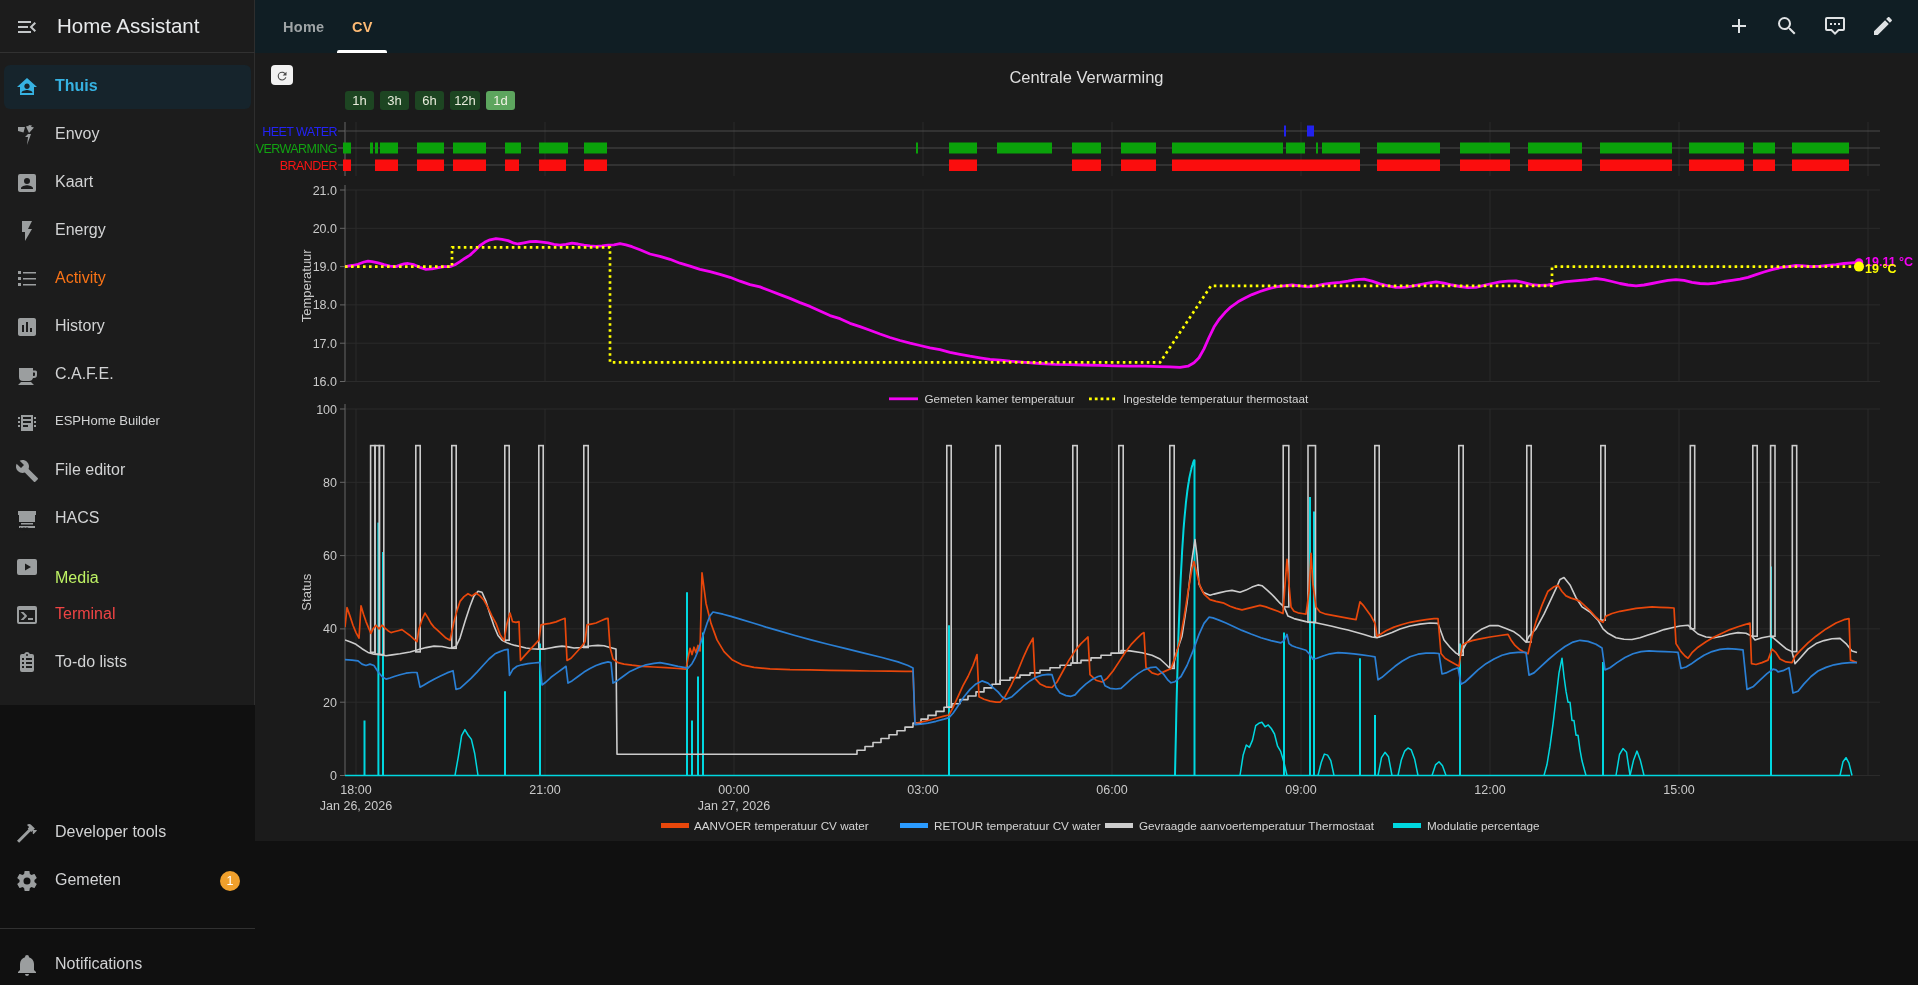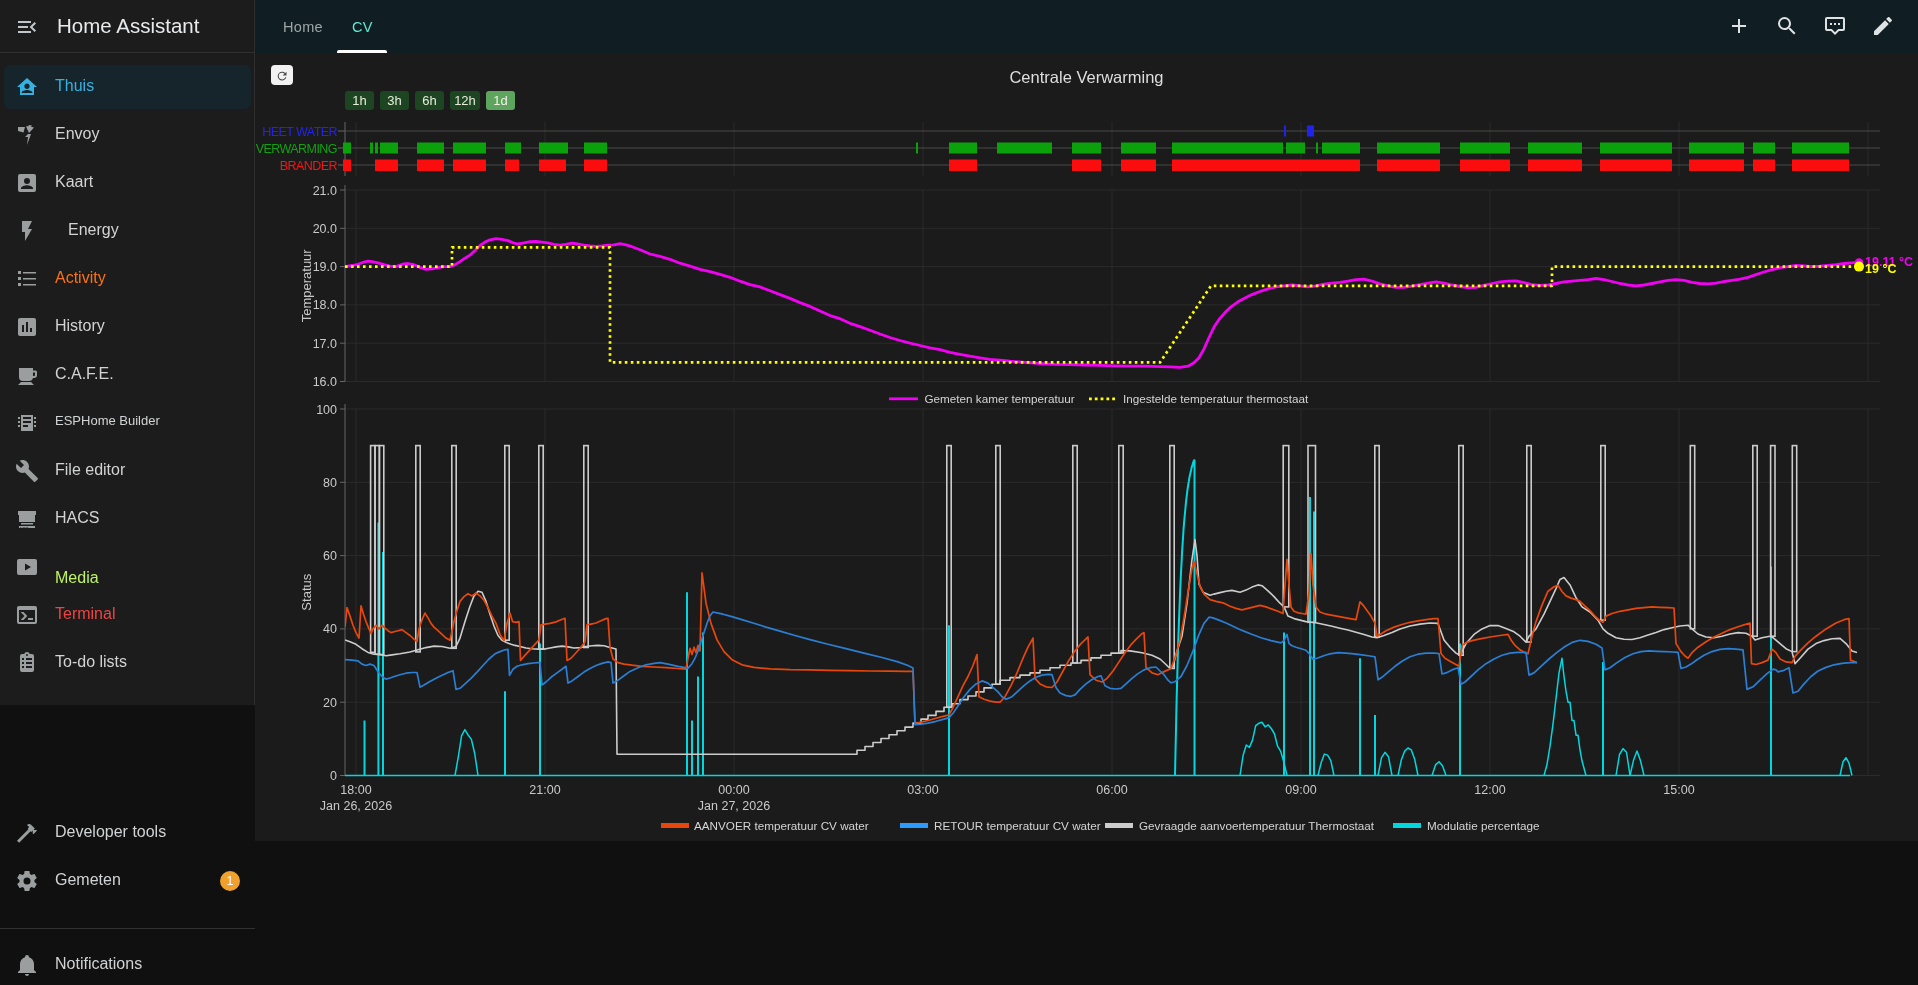--- a/index.html
+++ b/index.html
@@ -229,22 +229,22 @@
 <rect x="380.0" y="91.0" width="29.0" height="19.0" fill="#1d4522" rx="3"></rect>
 <text x="394.5" y="104.5" font-size="13" fill="#e8ecdc" text-anchor="middle" font-weight="500">3h</text>
 <rect x="415.0" y="91.0" width="29.0" height="19.0" fill="#1d4522" rx="3"></rect>
 <text x="429.5" y="104.5" font-size="13" fill="#e8ecdc" text-anchor="middle" font-weight="500">6h</text>
 <rect x="450.0" y="91.0" width="30.0" height="19.0" fill="#1d4522" rx="3"></rect>
 <text x="465.0" y="104.5" font-size="13" fill="#e8ecdc" text-anchor="middle" font-weight="500">12h</text>
 <rect x="486.0" y="91.0" width="29.0" height="19.0" fill="#5da55e" rx="3"></rect>
 <text x="500.5" y="104.5" font-size="13" fill="#f2f2e4" text-anchor="middle" font-weight="500">1d</text>
 </svg>
 <div style="position:absolute;left:255px;top:0;width:1663px;height:53px;background:#101e24">
-<div style="position:absolute;left:28px;top:19px;font-size:14.5px;font-weight:400;color:#9fa4a6;letter-spacing:0.3px">Home</div>
-<div style="position:absolute;left:97px;top:19px;font-size:14.5px;font-weight:400;color:#5eead4;letter-spacing:0.3px">CV</div>
+<div style="position:absolute;left:28px;top:19px;font-size:14.5px;font-weight:700;color:#9fa4a6;letter-spacing:0.3px">Home</div>
+<div style="position:absolute;left:97px;top:19px;font-size:14.5px;font-weight:700;color:#fdba74;letter-spacing:0.3px">CV</div>
 <div style="position:absolute;left:82px;top:50px;width:50px;height:3px;background:#fff;border-radius:2px 2px 0 0"></div>
 <svg style="position:absolute;left:1472px;top:14px" width="24" height="24" viewBox="0 0 24 24">
       <path d="M19,13H13V19H11V13H5V11H11V5H13V11H19V13Z" fill="#dfe2e4"></path>
     </svg>
 <svg style="position:absolute;left:1520px;top:14px" width="24" height="24" viewBox="0 0 24 24">
       <path d="M9.5,3A6.5,6.5 0 0,1 16,9.5C16,11.11 15.41,12.59 14.44,13.73L14.71,14H15.5L20.5,19L19,20.5L14,15.5V14.71L13.73,14.44C12.59,15.41 11.11,16 9.5,16A6.5,6.5 0 0,1 3,9.5A6.5,6.5 0 0,1 9.5,3M9.5,5C7,5 5,7 5,9.5C5,12 7,14 9.5,14C12,14 14,12 14,9.5C14,7 12,5 9.5,5Z" fill="#dfe2e4"></path>
     </svg>
 <svg style="position:absolute;left:1568px;top:14px" width="24" height="24" viewBox="0 0 24 24">
       <path d="M4,3H20A2,2 0 0,1 22,5V15A2,2 0 0,1 20,17H16L12,21L8,17H4A2,2 0 0,1 2,15V5A2,2 0 0,1 4,3M4,5V15H8.83L12,18.17L15.17,15H20V5H4M7,9H9V11H7V9M11,9H13V11H11V9M15,9H17V11H15V9Z" fill="#dfe2e4"></path>
     </svg>
@@ -255,33 +255,33 @@
 <div style="position:absolute;left:0;top:0;width:255px;height:705px;background:#1c1c1c;border-right:1px solid #2e2e2e">
 <svg style="position:absolute;left:15px;top:15px" width="24" height="24" viewBox="0 0 24 24">
       <path d="M21,15.61L19.59,17L14.58,12L19.59,7L21,8.39L17.44,12L21,15.61M3,6H16V8H3V6M3,13V11H13V13H3M3,18V16H16V18H3" fill="#c3c6c8"></path>
     </svg>
 <div style="position:absolute;left:57px;top:14px;font-size:20.5px;color:#e8eaec">Home Assistant</div>
 <div style="position:absolute;left:0;top:52px;width:255px;height:1px;background:#313131"></div>
 <div style="position:absolute;left:4px;top:65px;width:247px;height:44px;background:#16242c;border-radius:6px"></div>
 <svg style="position:absolute;left:15px;top:75px" width="24" height="24" viewBox="0 0 24 24">
       <path d="M12,3L2,12H5V20H19V12H22L12,3M12,8.5C13.5,8.5 14.7,9.7 14.7,11.2C14.7,12.7 13.5,13.9 12,13.9C10.5,13.9 9.3,12.7 9.3,11.2C9.3,9.7 10.5,8.5 12,8.5M12,14.9C13.8,14.9 17.4,15.8 17.4,17.6V18H6.6V17.6C6.6,15.8 10.2,14.9 12,14.9Z" fill="#36b2e2"></path>
     </svg>
-<div style="position:absolute;left:55px;top:77px;font-size:16px;color:#36b2e2;font-weight:400">Thuis</div>
+<div style="position:absolute;left:55px;top:77px;font-size:16px;color:#36b2e2;font-weight:700">Thuis</div>
 <svg style="position:absolute;left:15px;top:123px" width="24" height="24" viewBox="0 0 24 24">
       <path d="M3,4L10,4L8.5,9.5L3,8ZM11,3.5L14,10L19,4.5L13,3ZM14.5,5.5L17,2.5L13.5,2ZM13,11L16,11L12,22L13,14L10,14Z" fill="#9b9e9f"></path>
     </svg>
 <div style="position:absolute;left:55px;top:125px;font-size:16px;color:#d2d3d4">Envoy</div>
 <svg style="position:absolute;left:15px;top:171px" width="24" height="24" viewBox="0 0 24 24">
       <path d="M5,3H19A2,2 0 0,1 21,5V19A2,2 0 0,1 19,21H5A2,2 0 0,1 3,19V5A2,2 0 0,1 5,3M12,7A3,3 0 0,0 9,10A3,3 0 0,0 12,13A3,3 0 0,0 15,10A3,3 0 0,0 12,7M6,17.2V18H18V17.2C18,15.3 14,14.3 12,14.3C10,14.3 6,15.3 6,17.2Z" fill="#9b9e9f"></path>
     </svg>
 <div style="position:absolute;left:55px;top:173px;font-size:16px;color:#d2d3d4">Kaart</div>
 <svg style="position:absolute;left:15px;top:219px" width="24" height="24" viewBox="0 0 24 24">
       <path d="M7,2V13H10V22L17,10H13L17,2H7Z" fill="#9b9e9f"></path>
     </svg>
-<div style="position:absolute;left:68px;top:221px;font-size:16px;color:#d2d3d4">Energy</div>
+<div style="position:absolute;left:55px;top:221px;font-size:16px;color:#d2d3d4">Energy</div>
 <svg style="position:absolute;left:15px;top:267px" width="24" height="24" viewBox="0 0 24 24">
       <path d="M3,4H6V7H3V4M8,5H21V6.5H8V5M3,10H6V13H3V10M8,11H21V12.5H8V11M3,16H6V19H3V16M8,17H21V18.5H8V17Z" fill="#9b9e9f"></path>
     </svg>
 <div style="position:absolute;left:55px;top:269px;font-size:16px;color:#f97316">Activity</div>
 <svg style="position:absolute;left:15px;top:315px" width="24" height="24" viewBox="0 0 24 24">
       <path d="M19,3H5C3.9,3 3,3.9 3,5V19C3,20.1 3.9,21 5,21H19C20.1,21 21,20.1 21,19V5C21,3.9 20.1,3 19,3M9,17H7V10H9V17M13,17H11V7H13V17M17,17H15V13H17V17Z" fill="#9b9e9f"></path>
     </svg>
 <div style="position:absolute;left:55px;top:317px;font-size:16px;color:#d2d3d4">History</div>
 <svg style="position:absolute;left:15px;top:363px" width="24" height="24" viewBox="0 0 24 24">
       <path d="M4,5H18V7.5H20.5A1.5,1.5 0 0,1 22,9V12A3,3 0 0,1 19,15H18A4,4 0 0,1 14,18H8A4,4 0 0,1 4,14V5M18,9.5V13H19A1,1 0 0,0 20,12V10A0.7,0.7 0 0,0 19.4,9.5ZM6,19H16L19,22H3Z" fill="#9b9e9f"></path>

